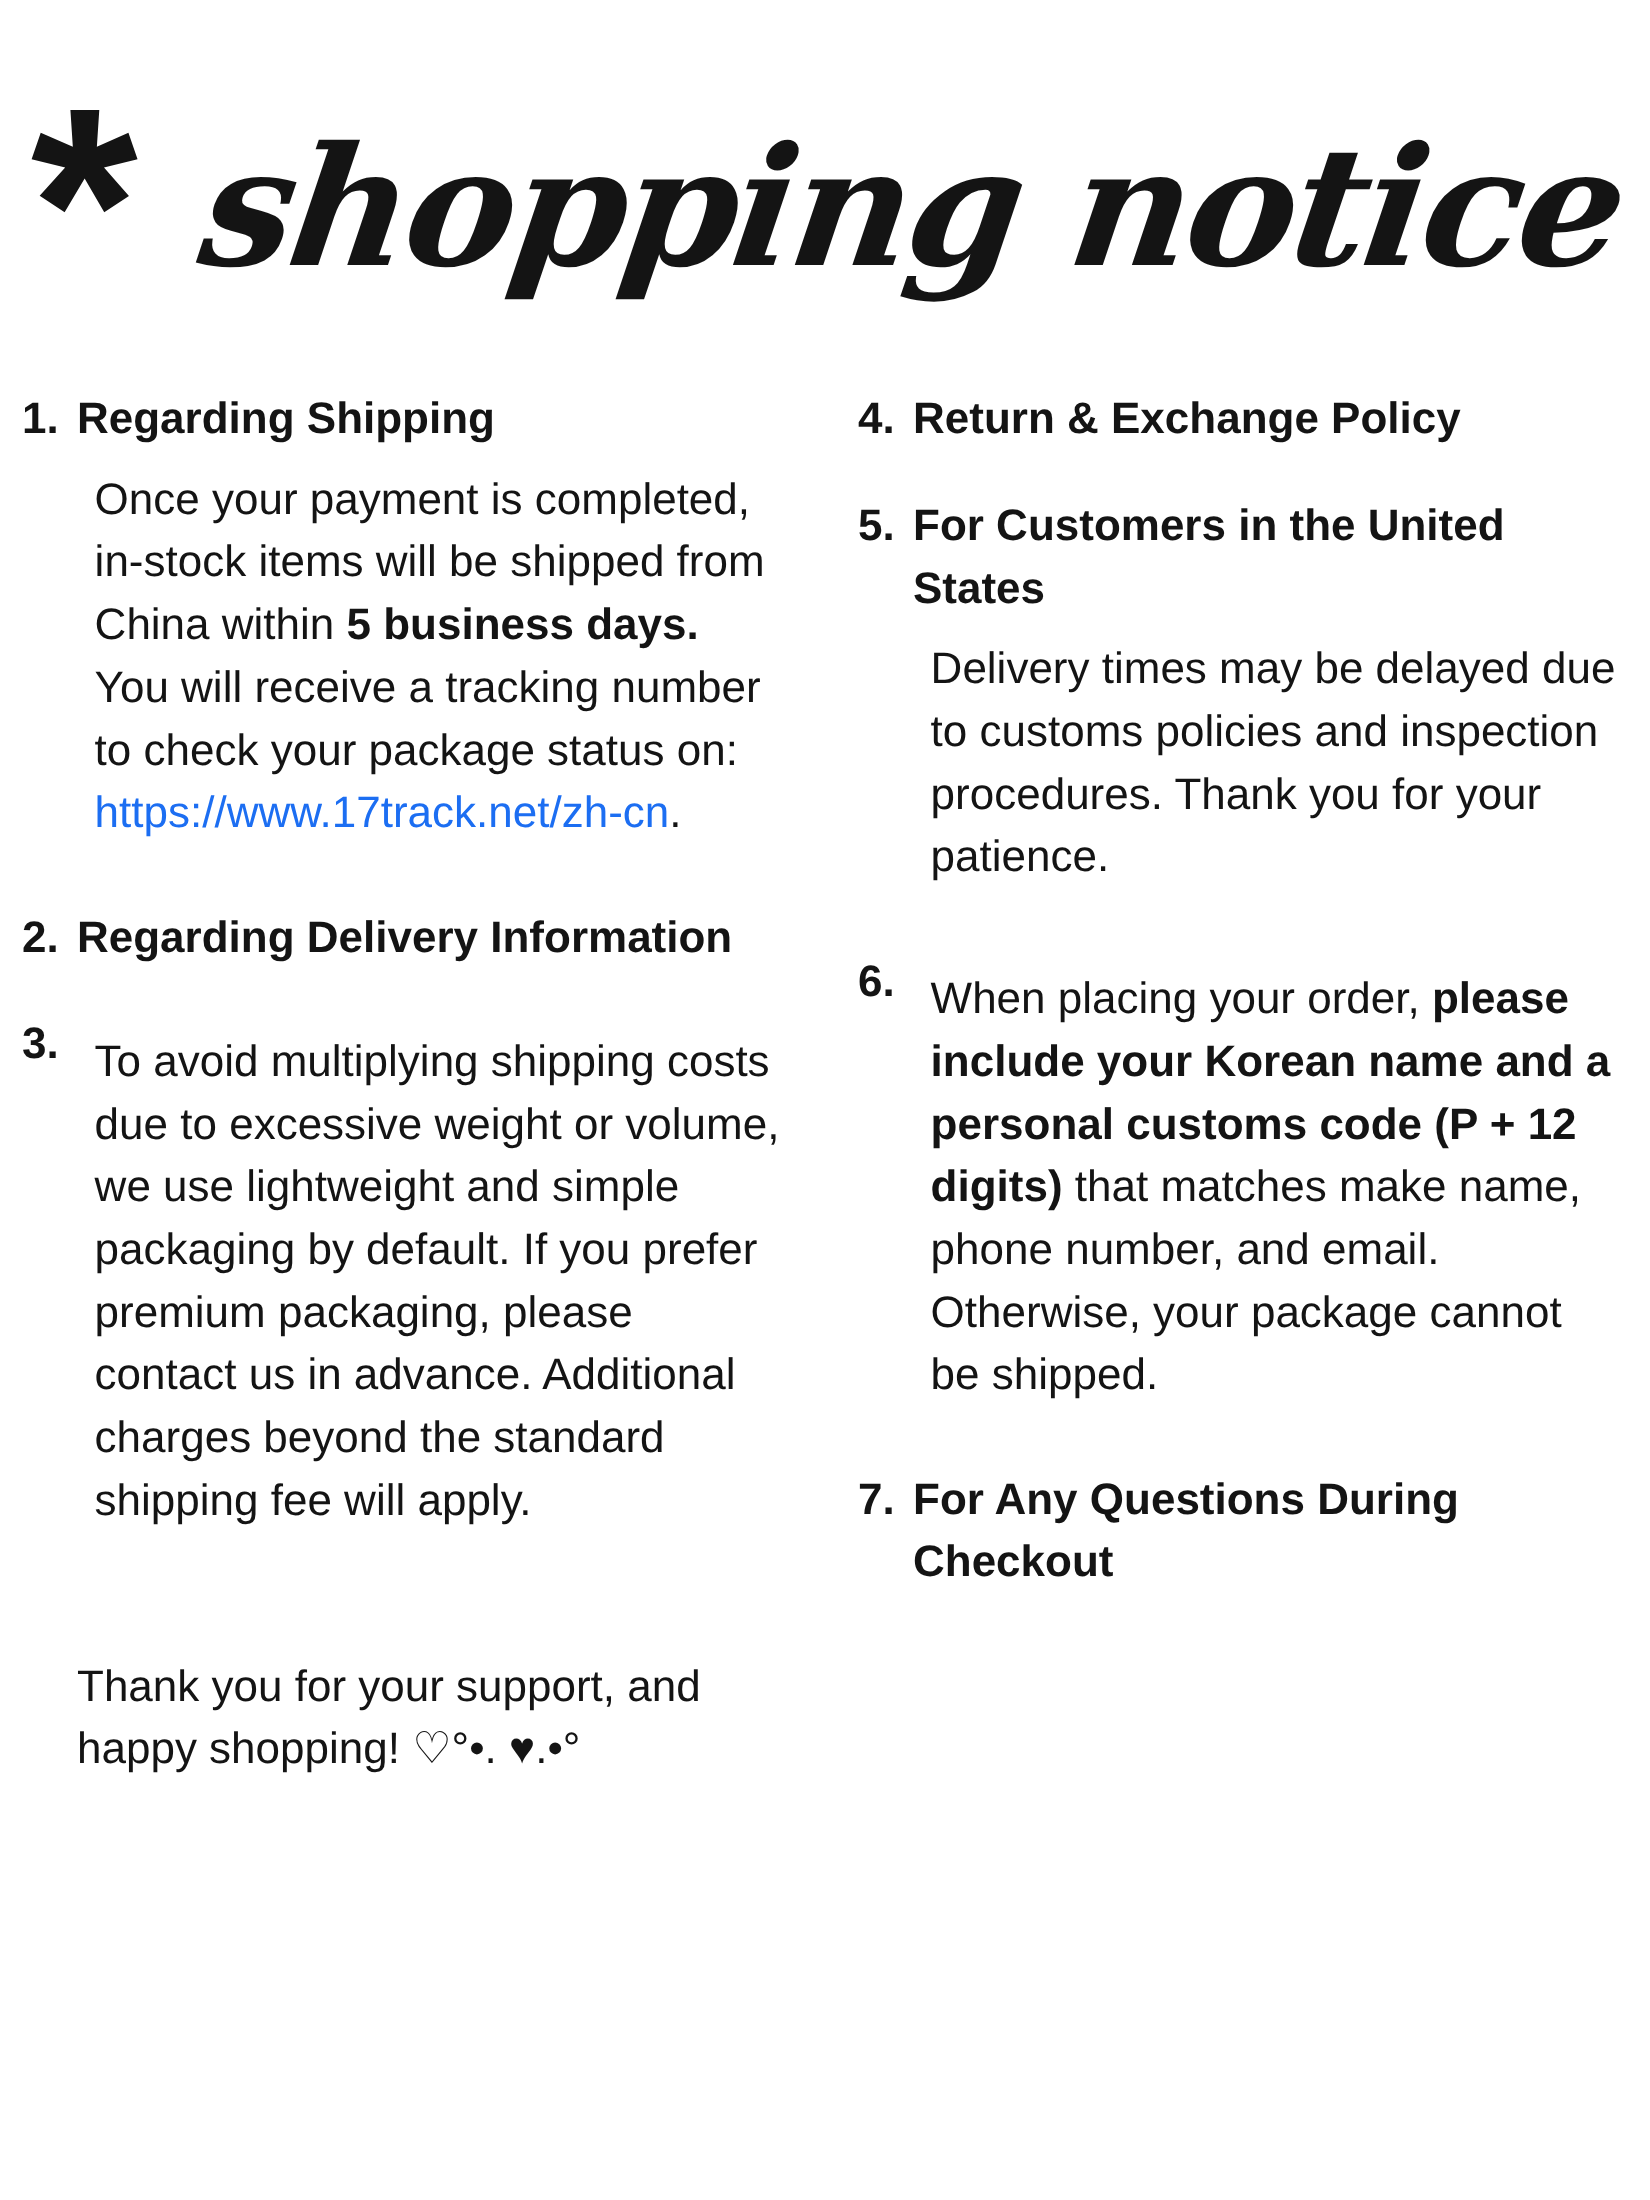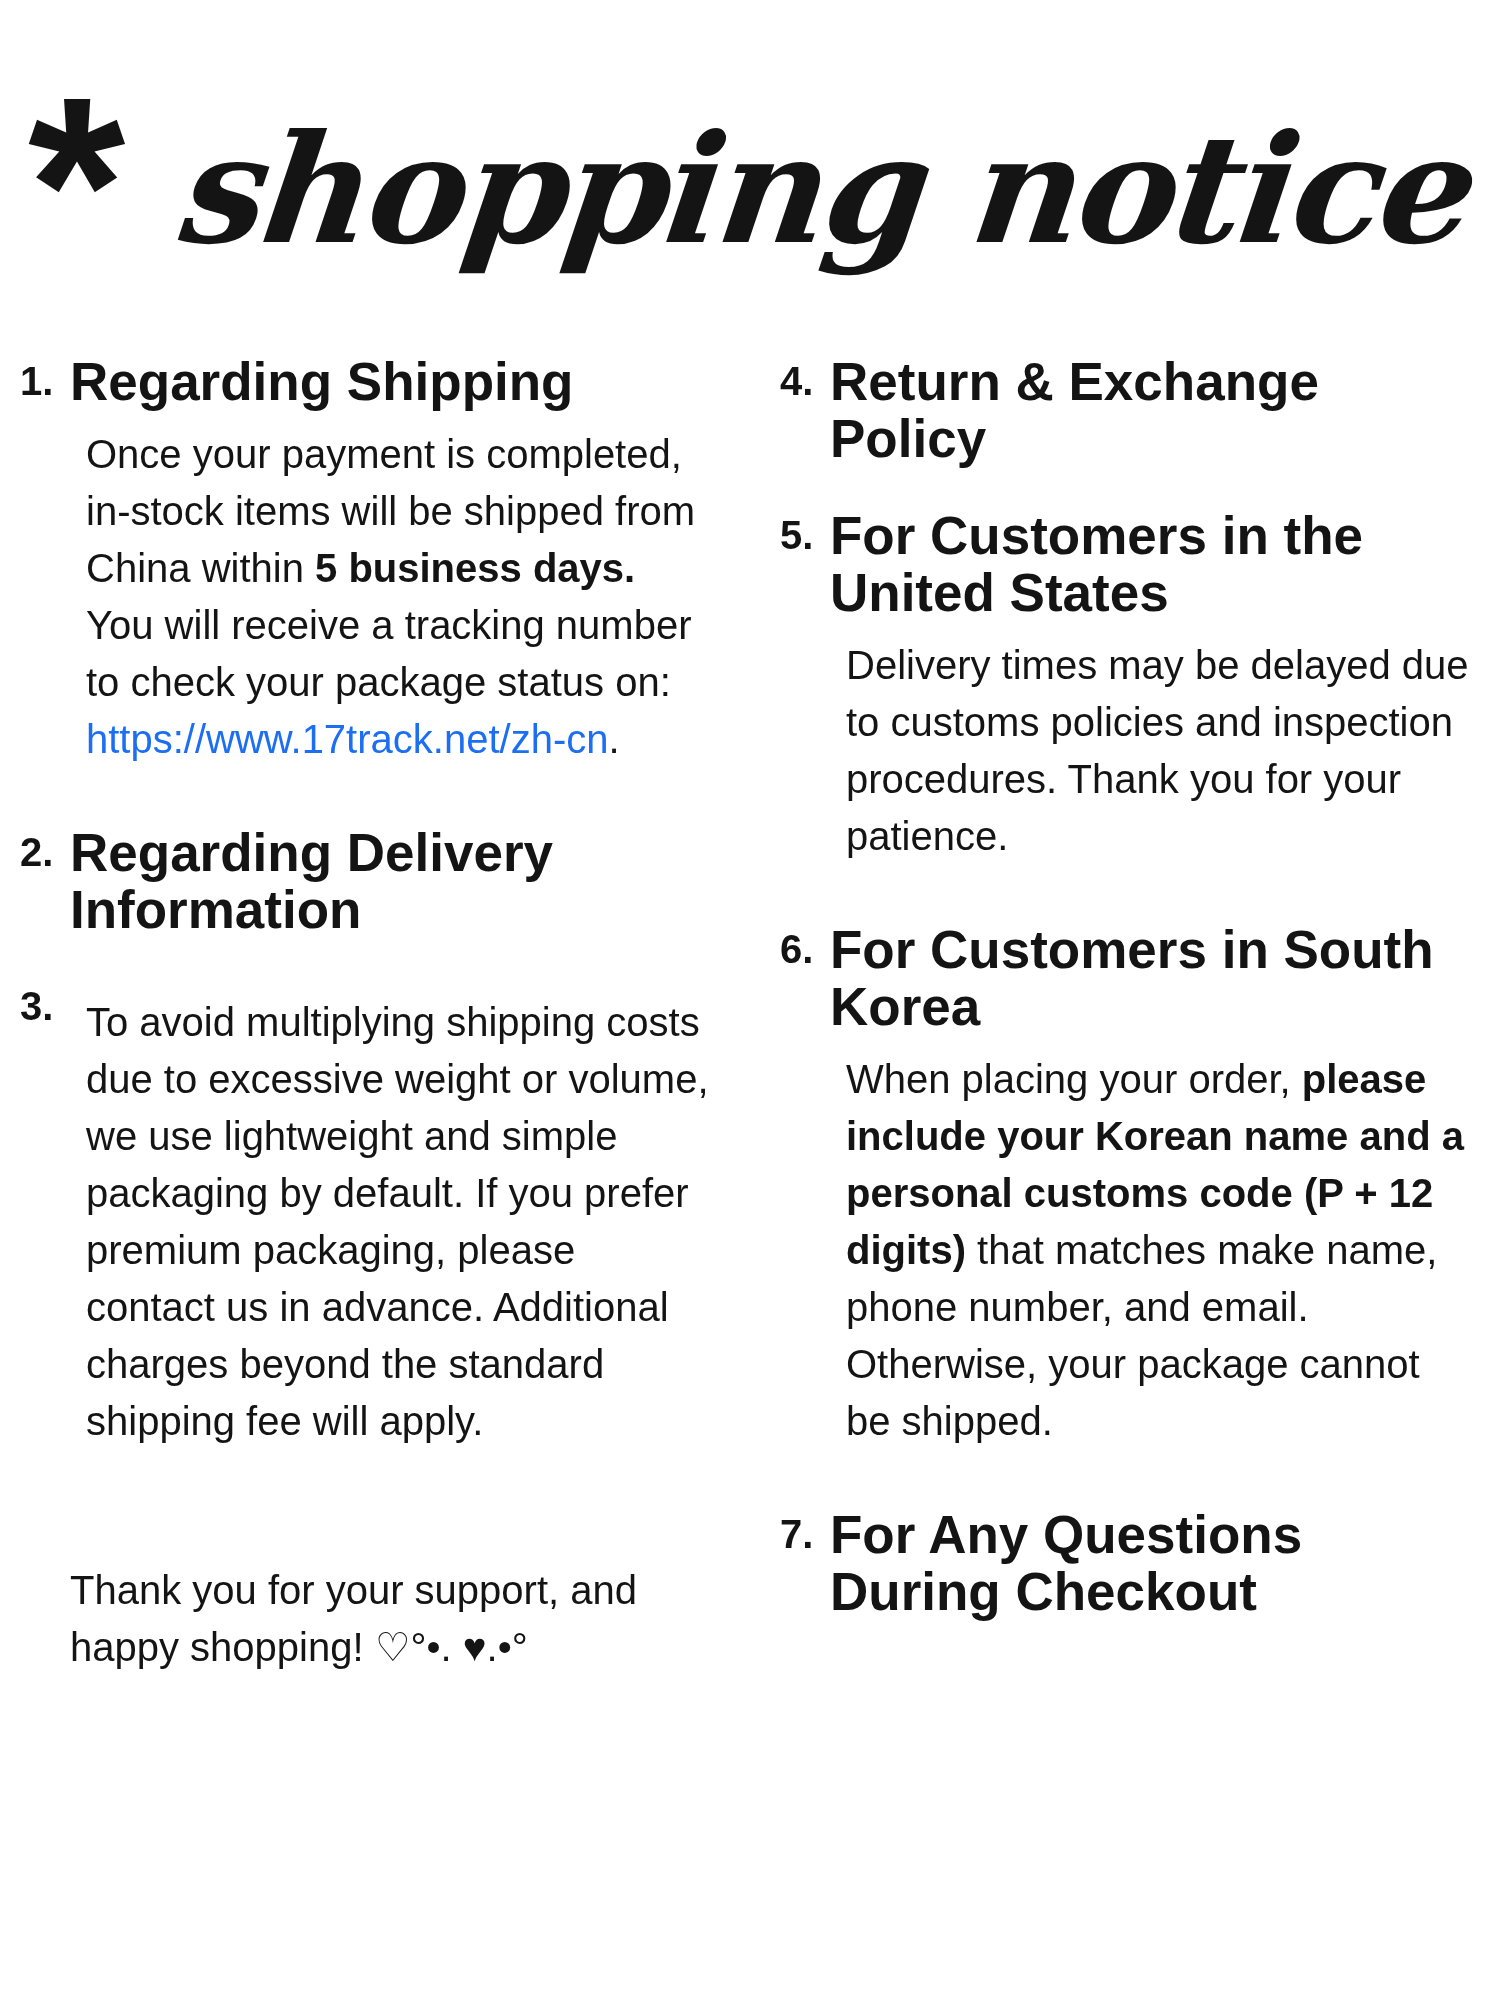--- a/index.html
+++ b/index.html
@@ -52,21 +52,21 @@
     line-height:57px;
   }
   .num {
     font-weight:600;
     font-size:40px;
     line-height:57px;
   }
   .heading {
     margin:0;
     font-weight:600;
-    font-size:53px;
+    font-size:40px;
     line-height:57px;
   }
   .body {
     margin:16px;
     font-weight:400;
     letter-spacing:0;
   }
   .body b { font-weight:600; }
   a.link {
     color:var(--link, #1c6ef2);
@@ -125,21 +125,20 @@
           <article class="notice">
             <div class="num">5.</div>
             <div class="content">
               <h2 class="heading">For Customers in the United States</h2>
               <p class="body"><span>Delivery times may be delayed due to customs policies and inspection procedures. Thank you for your patience.</span></p>
             </div>
           </article>
           <article class="notice">
             <div class="num">6.</div>
             <div class="content">
-              <h2 class="heading">For Customers in South Korea</h2>
               <p class="body"><span>When placing your order, </span><b>please include your Korean name and a personal customs code (P + 12 digits)</b><span> that matches make name, phone number, and email. Otherwise, your package cannot be shipped.</span></p>
             </div>
           </article>
           <article class="notice">
             <div class="num">7.</div>
             <div class="content">
               <h2 class="heading">For Any Questions During Checkout</h2>
             </div>
           </article>
         </div>

